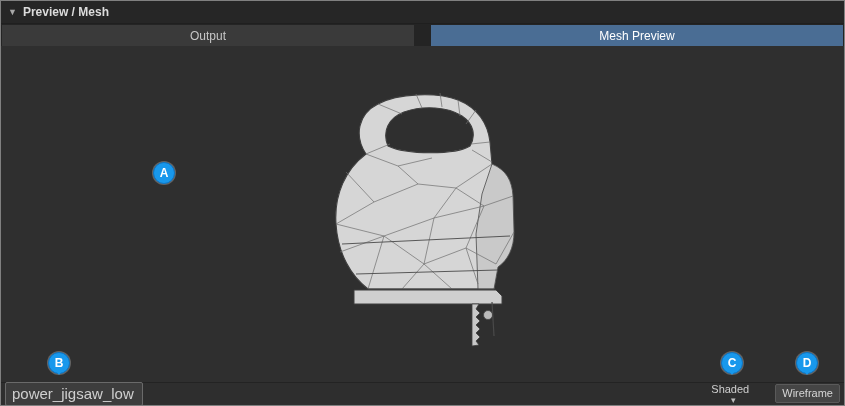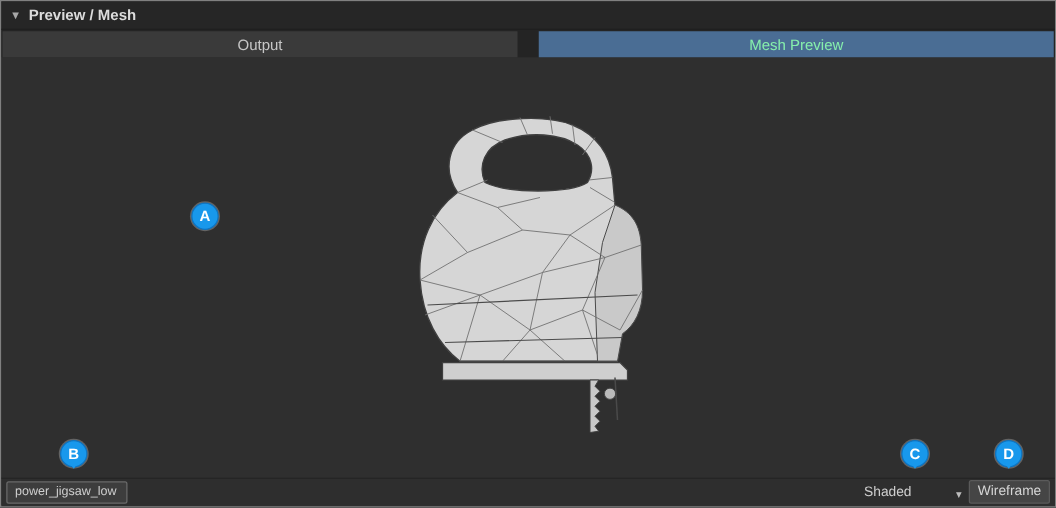--- a/index.html
+++ b/index.html
@@ -19,41 +19,41 @@
   .title{ color:#dcdcdc; font-size:12px; font-weight:bold; }
   
   .tabbar{
     height:22px; background:#242424; display:flex; gap:17px; padding:1px 1px 0 1px;
   }
   .tab{
     flex:1; display:flex; align-items:center; justify-content:center;
     font-size:12px; cursor:pointer; height:100%;
   }
   .tab-unselected{ background:#3a3a3a; color:#c6c6c6; }
-  .tab-selected{ background:#4a6d94; color:#86efac; }
+  .tab-selected{ background:#4a6d94; color:#ffffff; }
   
   .preview{
     position:relative; height:336px; background:#2f2f2f; overflow:hidden;
   }
   .mesh-svg{ position:absolute; left:305px; top:38px; }
   
   .statusbar{
     height:22px; background:#2e2e2e; border-top:1px solid #232323;
     display:flex; align-items:center; padding:0 4px;
   }
   .mesh-name{
     background:#3d3d3d; border:1px solid #6a6a6a; color:#cfcfcf;
-    font-size:10px; padding:2px 8px 3px 6px; border-radius:2px;
+    font-size:15px; padding:2px 8px 3px 6px; border-radius:2px;
     margin-left:0; white-space:nowrap;
   }
   .spacer{ flex:1; }
   .dropdown{
-    display:flex; align-items:flex-end; justify-content:space-between;
+    display:flex; align-items:center; justify-content:space-between;
     width:86px; color:#cfcfcf; font-size:11px; cursor:pointer;
-    padding:2px 4px; border-radius:2px;
+    padding:2px 4px; border-radius:2px;flex-direction:column;
   }
   .dd-arrow{ color:#bdbdbd; font-size:9px; margin-left:6px; }
   .wireframe-toggle{
     margin-left:2px; background:#454545; border:1px solid #5a5a5a;
     color:#d6d6d6; font-size:11px; padding:2px 6px 3px 6px; border-radius:2px;
     cursor:pointer; white-space:nowrap;
   }
   
   .badge{
     position:absolute; width:22px; height:22px; border-radius:50%;

